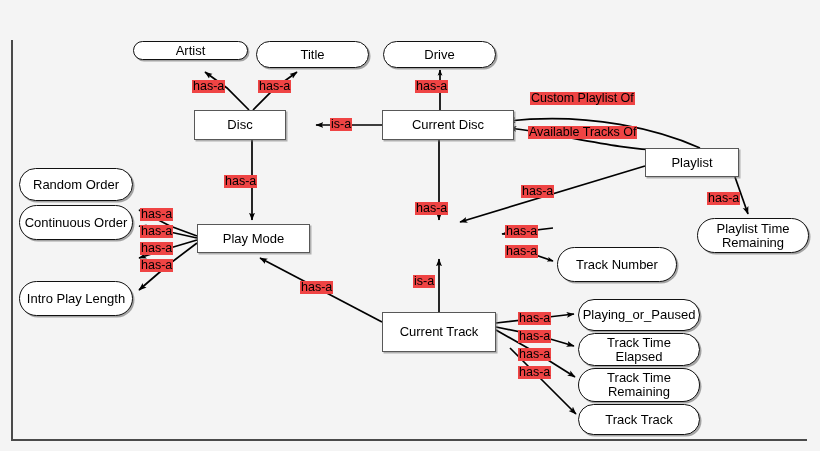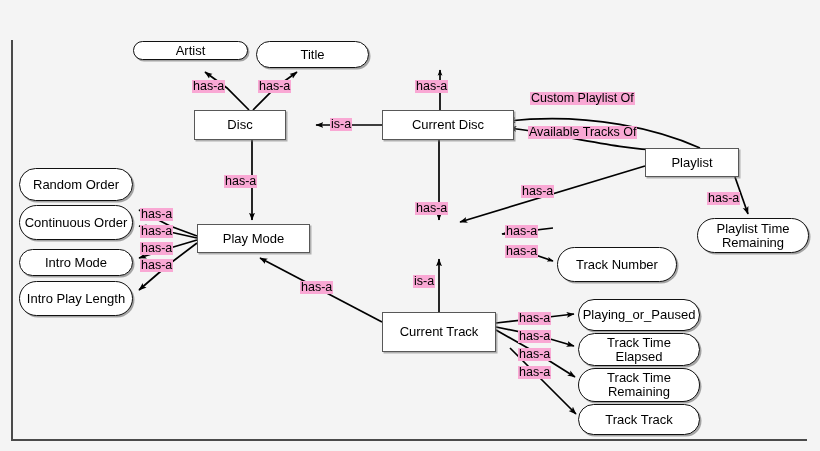--- a/index.html
+++ b/index.html
@@ -31,21 +31,21 @@
     border-radius:999px;
     box-shadow:1.5px 1.5px 0 0 rgba(120,120,120,0.65);
   }
   .node span{display:block;padding:0 4px;}
 
   .edge-label{
     position:absolute;
     font-size:12.5px;
     line-height:13px;
     color:#000;
-    background:#f9a8d4;
+    background:#ef4444;
     padding:0 1px;
     white-space:nowrap;
     z-index:4;
   }
   .frame-v{position:absolute;left:11px;top:40px;width:2px;height:401px;background:#4a4a4a;z-index:1;}
   .frame-h{position:absolute;left:11px;top:439px;width:796px;height:2px;background:#4a4a4a;z-index:1;}
 </style>
 </head>
 <body>
 
@@ -111,37 +111,37 @@
       <path d="M 510,348 L 545,383 L 576,414" marker-end="url(#ah)"></path>
     </g>
   </svg>
 
   <div class="node oval" style="left:133px;top:41px;width:115px;height:19px;">
     <span>Artist</span>
   </div>
   <div class="node oval" style="left:256px;top:41px;width:113px;height:27px;">
     <span>Title</span>
   </div>
+  <div class="node oval" style="left:383px;top:41px;width:113px;height:27px;">
+    <span>Drive</span>
+  </div>
   <div class="node rect" style="left:194px;top:110px;width:92px;height:30px;">
     <span>Disc</span>
   </div>
   <div class="node rect" style="left:382px;top:110px;width:132px;height:30px;text-align:center;">
     <span>Current Disc</span>
   </div>
   <div class="node rect" style="left:645px;top:148px;width:94px;height:29px;">
     <span>Playlist</span>
   </div>
   <div class="node oval" style="left:19px;top:168px;width:114px;height:33px;">
     <span>Random Order</span>
   </div>
   <div class="node oval" style="left:19px;top:205px;width:114px;height:35px;">
     <span>Continuous Order</span>
-  </div>
-  <div class="node oval" style="left:19px;top:249px;width:114px;height:27px;">
-    <span>Intro Mode</span>
   </div>
   <div class="node oval" style="left:19px;top:281px;width:114px;height:35px;">
     <span>Intro Play Length</span>
   </div>
   <div class="node rect" style="left:197px;top:224px;width:113px;height:29px;">
     <span>Play Mode</span>
   </div>
   <div class="node oval" style="left:557px;top:247px;width:120px;height:35px;">
     <span>Track Number</span>
   </div>

